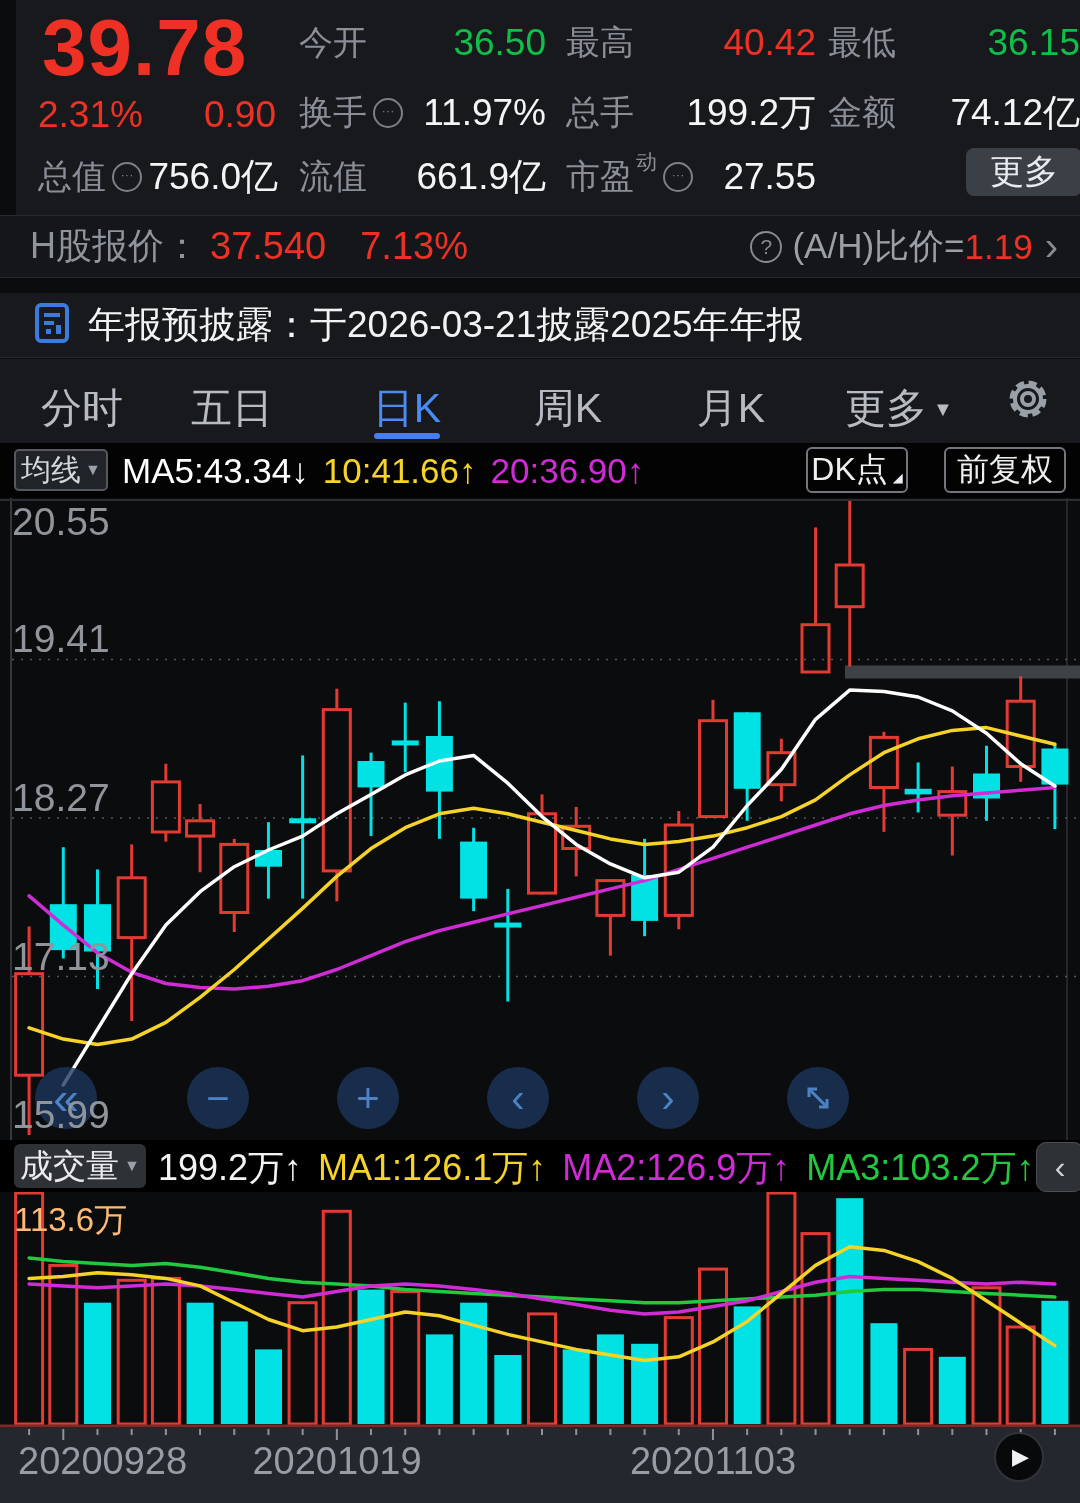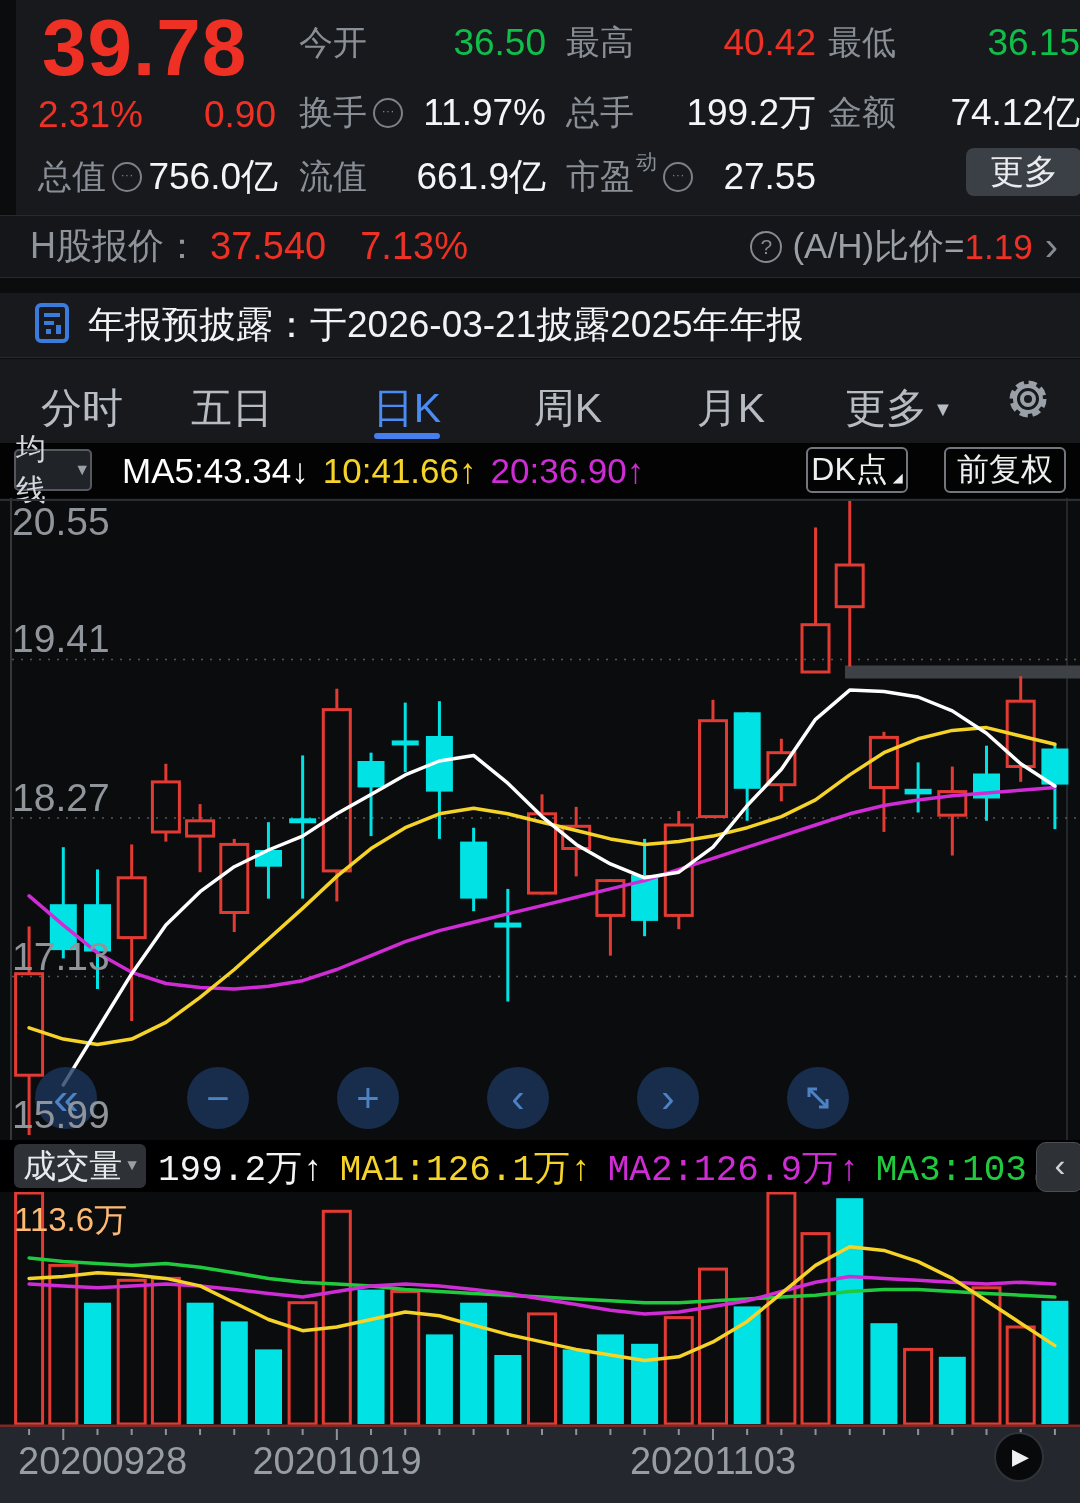--- a/index.html
+++ b/index.html
@@ -41,38 +41,38 @@
   .doc-icon{margin-left:34px;}
   .report-text{margin-left:16px;font-size:37px;color:#f2f3f5;}
   
   .tab-bar{left:0;top:359px;width:1080px;height:84px;background:#17191c;}
   .tab{top:22px;transform:translateX(-50%);font-size:41px;color:#b7bbc2;white-space:nowrap;}
   .tab.active{color:#4b8bf4;}
   .tab-underline{top:74px;width:66px;height:6px;border-radius:3px;background:#447ef0;}
   .tab-more-arrow{font-size:20px;color:#b7bbc2;vertical-align:6px;margin-left:6px;}
   
   .ma-row{left:0;top:443px;width:1080px;height:55px;background:#030303;}
-  .sel-btn{left:14px;top:6px;width:78px;height:42px;border:2px solid #55595f;background:#202327;border-radius:5px;
+  .sel-btn{left:14px;top:6px;width:94px;height:42px;border:2px solid #55595f;background:#202327;border-radius:5px;
            display:flex;align-items:center;justify-content:center;color:#d4d8dd;font-size:30px;box-sizing:border-box;}
   .sel-btn .dd{font-size:16px;color:#9aa0a7;margin-left:4px;}
   .ma-texts{left:122px;top:8px;display:flex;gap:14px;font-size:35px;white-space:nowrap;}
   .ma5c{color:#ffffff;} .ma10c{color:#f5d328;} .ma20c{color:#d02cd6;} .ma3g{color:#21c93e;}
   .dk-btn{left:806px;top:4px;width:102px;height:46px;border:2px solid #73777d;border-radius:6px;color:#eceef0;
           font-size:32px;display:flex;align-items:center;justify-content:center;box-sizing:border-box;}
   .dk-corner{font-size:13px;margin-left:5px;margin-top:14px;color:#eceef0;}
   .fq-btn{left:944px;top:4px;width:122px;height:46px;border:2px solid #73777d;border-radius:6px;color:#eceef0;
           font-size:32px;display:flex;align-items:center;justify-content:center;box-sizing:border-box;}
   
   #candle-svg{left:0;top:498px;z-index:1;}
   .ylab{left:12px;z-index:6;font-size:39px;color:#90959b;}
   .navbtn{width:62px;height:62px;border-radius:50%;background:rgba(28,54,94,.78);z-index:5;
           display:flex;align-items:center;justify-content:center;color:#4d82c4;font-size:40px;}
   .navbtn.big{font-size:46px;}
   
-  .vol-header{left:0;top:1140px;width:1080px;height:52px;background:#000;font-family:Liberation Mono, monospace;}
+  .vol-header{left:0;top:1140px;width:1080px;height:52px;background:#000;}
   .vol-btn{left:14px;top:4px;width:132px;height:44px;background:#2e3237;border-radius:6px;display:flex;
            align-items:center;justify-content:center;color:#e8eaec;font-size:33px;}
   .vol-texts{left:158px;top:4px;display:flex;gap:16px;font-size:36px;white-space:nowrap;}
   .collapse-btn{right:-4px;top:2px;width:46px;height:48px;background:#2e3237;border:1px solid #4a4e54;
                 border-radius:10px;display:flex;align-items:center;justify-content:center;color:#cfd3d7;font-size:32px;}
   
   #vol-svg{left:0;top:1192px;z-index:1;}
   .vol-max-label{left:14px;top:1198px;font-size:33px;color:#fdba74;z-index:3;}
   
   .bottom-strip{left:0;top:1428px;width:1080px;height:75px;background:#24272d;}

